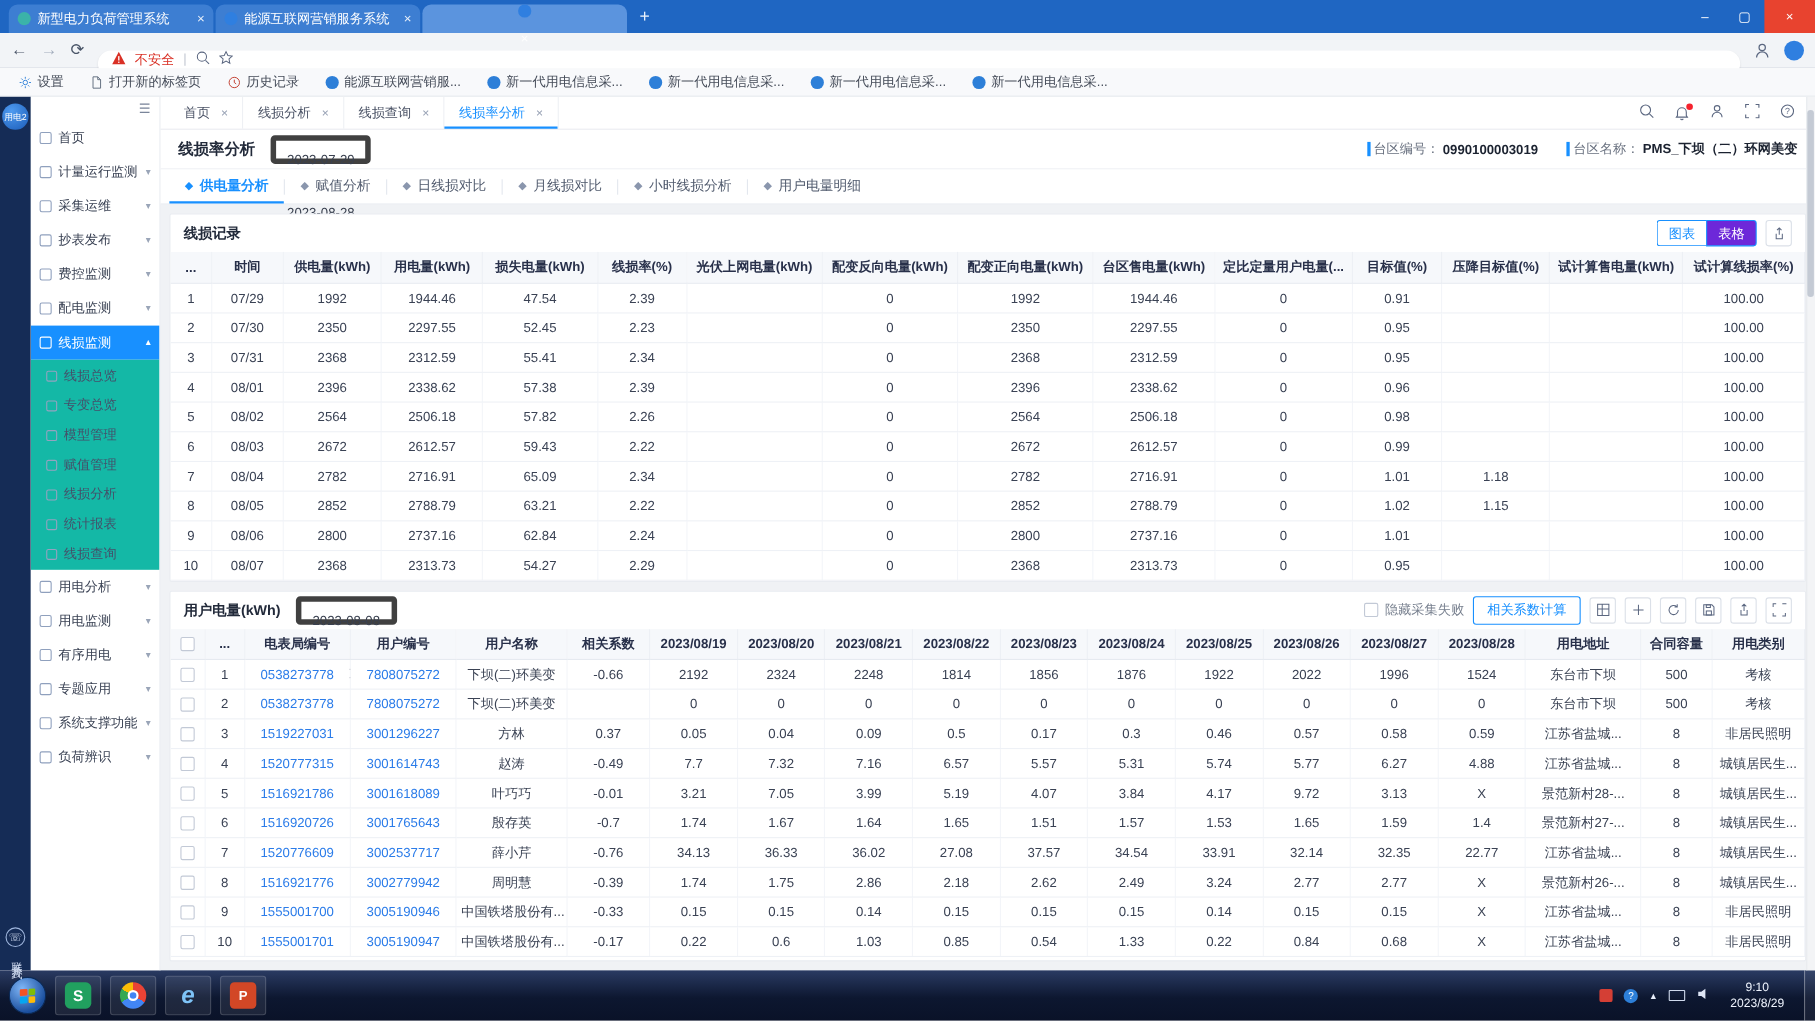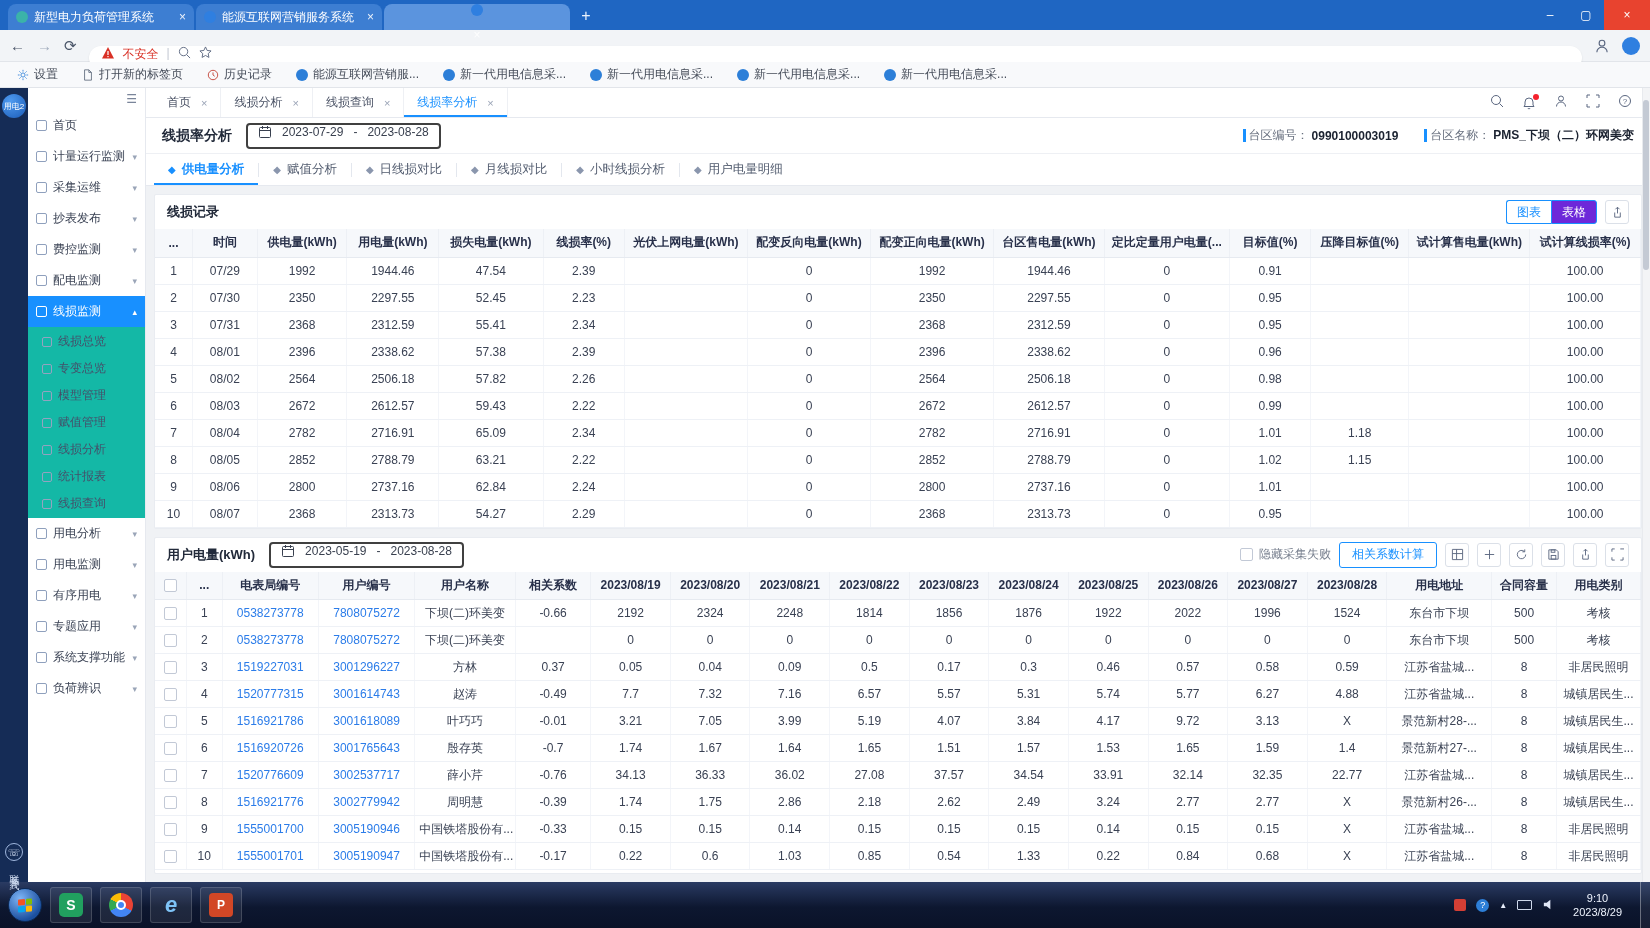--- a/index.html
+++ b/index.html
@@ -59,21 +59,21 @@
   .worktabs { height:30px; background:#fff; border-bottom:1px solid #e6e9ef; display:flex; align-items:stretch; padding-left:8px; flex:none; }
   .wtab { display:flex; align-items:center; gap:10px; padding:0 13px; border-right:1px solid #eef0f4; color:#4a5265; }
   .wtab.active { color:#1890ff; box-shadow:inset 0 -2px 0 #1890ff; }
   .wtab-close { font-size:11px; color:#98a2b5; }
   .wt-icons { margin-left:auto; display:flex; align-items:center; gap:18px; padding:0 18px; color:#5b6780; }
   .bell-wrap { position:relative; display:flex; }
   .bell-dot { position:absolute; top:-2px; right:-3px; width:6px; height:6px; border-radius:50%; background:#f5222d; }
 
   .pagehead { height:36px; background:#fff; display:flex; align-items:center; gap:14px; padding:0 16px; border-bottom:1px solid #eef0f4; flex:none; }
   .ph-title { font-size:14px; font-weight:bold; color:#222a3a; }
-  .datebox { display:flex; align-items:flex-start; gap:10px; border:2px solid #404040; border-radius:4px; height:26px; padding:0 10px; color:#39404f; background:#fff; }
+  .datebox { display:flex; align-items:flex-end; gap:10px; border:5px solid #404040; border-radius:4px; height:26px; padding:0 10px; color:#39404f; background:#fff;flex-direction:column; }
   .ph-right { margin-left:auto; display:flex; align-items:center; gap:26px; }
   .kv { display:flex; align-items:center; gap:3px; }
   .kbar { width:3px; height:13px; background:#1890ff; }
   .klabel { color:#68707f; }
   .kval { font-weight:bold; color:#1b2230; }
 
   .subtabs { height:32px; background:#fff; display:flex; align-items:center; padding:0 8px; border-bottom:1px solid #e6e9ef; font-size:12.5px; color:#515b6e; flex:none; }
   .stab { display:flex; align-items:center; gap:6px; padding:0 14px; height:100%; }
   .stab .dia { color:#8a96ad; font-size:10px; }
   .stab.active { color:#1890ff; font-weight:bold; box-shadow:inset 0 -2px 0 #1890ff; }
@@ -681,21 +681,21 @@
         <div class="card" style="flex:1">
           <div class="card-head">
             <span class="card-title">用户电量(kWh)</span>
             <div class="datebox">
               <svg width="14" height="14" viewBox="0 0 14 14">
                   <rect x="1.5" y="2.5" width="11" height="10" rx="1" fill="none" stroke="currentColor"></rect>
                   <line x1="4.5" y1="1" x2="4.5" y2="4" stroke="currentColor"></line>
                   <line x1="9.5" y1="1" x2="9.5" y2="4" stroke="currentColor"></line>
                   <line x1="1.5" y1="5.5" x2="12.5" y2="5.5" stroke="currentColor"></line>
                 </svg>
-              <span>2023-05-19</span>
+              <span>2023-08-08</span>
               <span>-</span>
               <span>2023-08-28</span>
             </div>
             <div class="ch-right">
               <label class="hide-failed">
                 <span class="cb"></span>
                 <span>隐藏采集失败</span>
               </label>
               <span class="calc-btn">相关系数计算</span>
               <span class="iconbtn">

